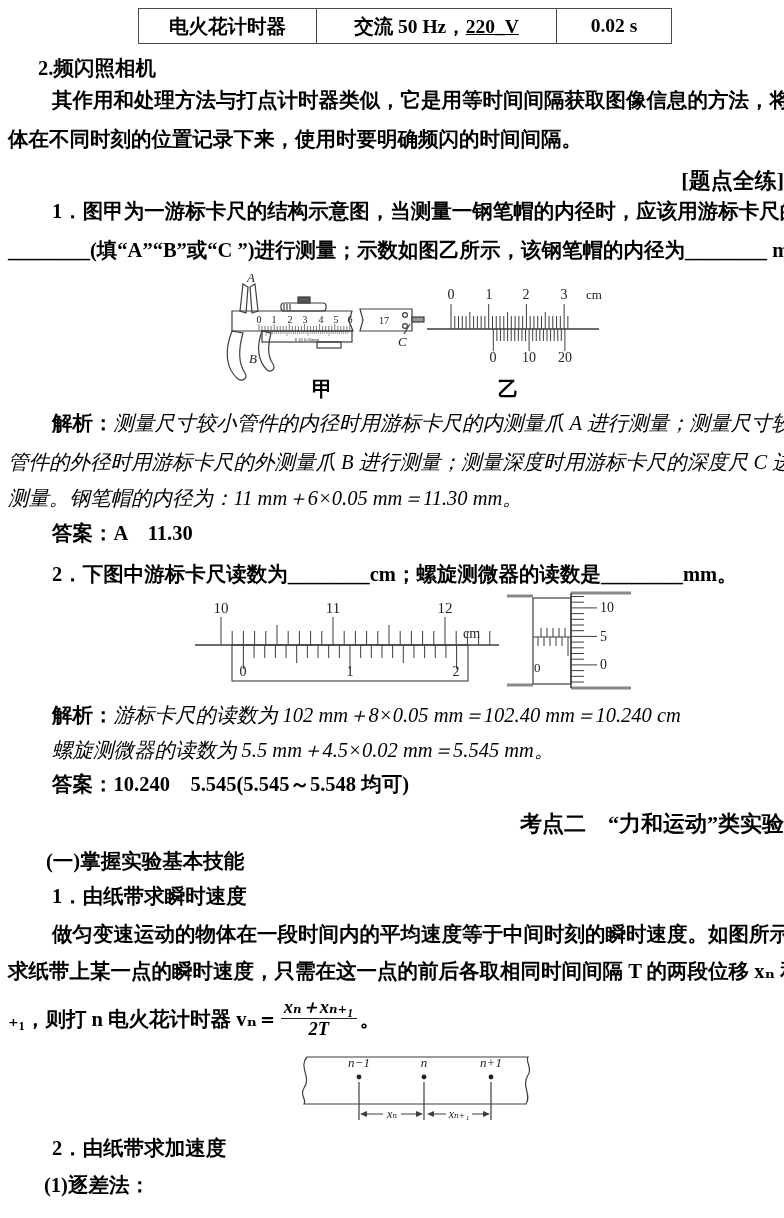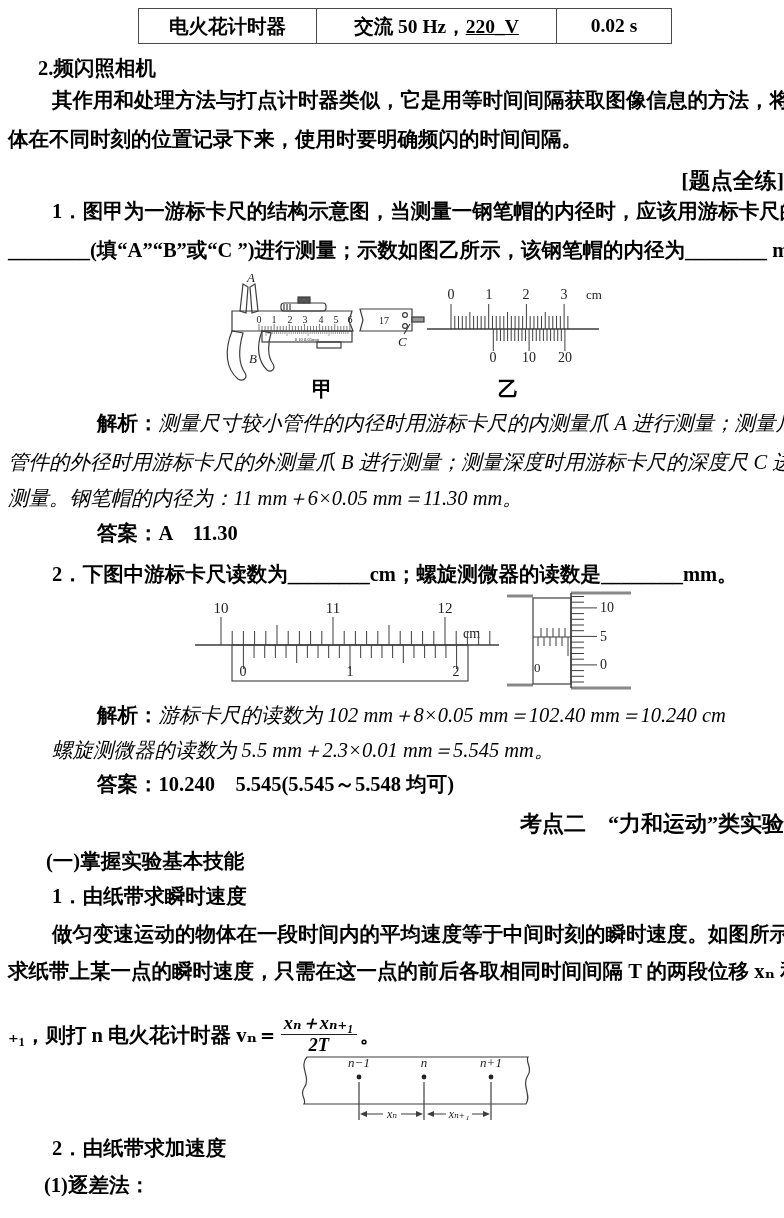--- a/index.html
+++ b/index.html
@@ -1,29 +1,29 @@
 <!DOCTYPE html>
 <html><head>
 <meta charset="utf-8">
 <style>
   html,body{margin:0;padding:0;background:#e8e8e8;}
   .page{position:relative;width:784px;height:1218px;background:#ffffff;overflow:hidden;
         font-family:"Liberation Serif","DejaVu Serif",serif;color:#000000;}
   .line{position:absolute;font-size:20.5px;line-height:26px;white-space:nowrap;font-weight:700;text-align:right;}
   .center{left:0;width:784px;text-align:right;}
   .kai{font-weight:400;font-style:italic;}
-  .lbl{font-weight:700;font-style:normal;margin-left:45px;}
+  .lbl{font-weight:700;font-style:normal;}
   .big{font-size:22px;}
   table.timer{position:absolute;left:138px;top:8px;border-collapse:collapse;table-layout:fixed;}
   table.timer td{border:1.6px solid #4a4a4a;height:34px;text-align:center;vertical-align:middle;
         font-weight:700;font-size:19.5px;padding:0 4px;}
   svg{position:absolute;overflow:visible;}
   svg text{fill:#222;font-family:"Liberation Serif","DejaVu Serif",serif;}
   .frac{display:inline-flex;flex-direction:column;align-items:center;font-style:italic;
-        margin:16px 3px;font-size:18.5px;line-height:1.15;vertical-align:middle;}
+        margin:0 3px;font-size:18.5px;line-height:1.15;vertical-align:middle;}
   .fnum{border-bottom:1.8px solid #222;padding:0 3px;}
   .formula-line{display:flex;align-items:center;}
 </style>
 </head>
 <body>
 
 <div class="page">
 
   <table class="timer">
     <tbody>
@@ -333,21 +333,21 @@
         <line x1="66" x2="79" y1="85.60000000000001" y2="85.60000000000001" stroke="#3d3d3d" stroke-width="1"></line>
         <line x1="66" x2="79" y1="91.3" y2="91.3" stroke="#3d3d3d" stroke-width="1"></line>
         <line x1="66" x2="79" y1="97" y2="97" stroke="#3d3d3d" stroke-width="1"></line>
       </g>
     <text x="95" y="27" font-size="14" stroke="none">10</text>
     <text x="95" y="56" font-size="14" stroke="none">5</text>
     <text x="95" y="84" font-size="14" stroke="none">0</text>
   </svg>
 
   <div class="line" style="left:52px;top:702px"><span class="lbl">解析：</span><span class="kai">游标卡尺的读数为 102 mm＋8×0.05 mm＝102.40 mm＝10.240 cm</span></div>
-  <div class="line" style="left:52px;top:737px"><span class="kai">螺旋测微器的读数为 5.5 mm＋2.3×0.01 mm＝5.545 mm。</span></div>
+  <div class="line" style="left:52px;top:737px"><span class="kai">螺旋测微器的读数为 5.5 mm＋4.5×0.02 mm＝5.545 mm。</span></div>
   <div class="line" style="left:52px;top:771px"><span class="lbl">答案：</span><span>10.240　5.545(5.545～5.548 均可)</span></div>
 
   <div class="line" style="left:46px;top:848px">(一)掌握实验基本技能</div>
   <div class="line center big" style="top:811px">考点二　“力和运动”类实验</div>
   <div class="line" style="left:52px;top:883px">1．由纸带求瞬时速度</div>
   <div class="line" style="left:52px;top:921px">做匀变速运动的物体在一段时间内的平均速度等于中间时刻的瞬时速度。如图所示，</div>
   <div class="line" style="left:8px;top:958px">求纸带上某一点的瞬时速度，只需在这一点的前后各取相同时间间隔 T 的两段位移 xₙ 和 xₙ</div>
   <div class="line formula-line" style="left:8px;top:997px">
     <span>₊₁，则打 n 电火花计时器 vₙ＝</span>
       <span class="frac">

